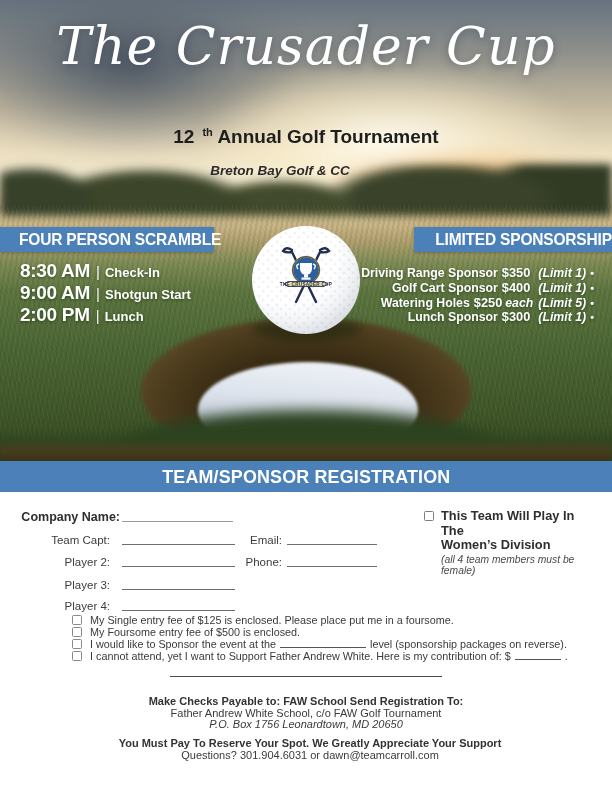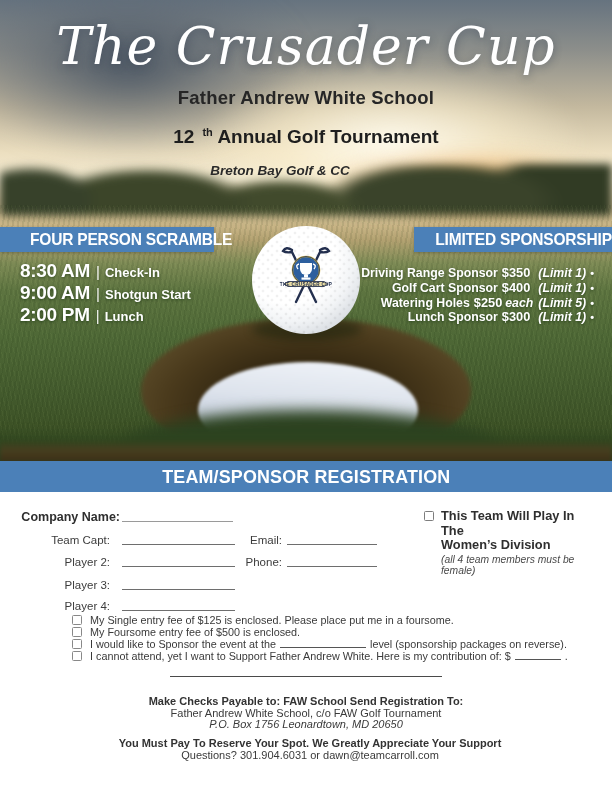--- a/index.html
+++ b/index.html
@@ -48,21 +48,21 @@
   .event-line sup { font-size:11px; vertical-align:super;margin-left:8px; }
   .date-line { position:absolute; left:0; top:148px; width:612px; text-align:center;
     font-size:14px; font-weight:600; color:#2a2a2a; }
   .venue-line { position:absolute; left:0; top:163px; width:560px; text-align:center;
     font-size:13.5px; font-weight:600; font-style:italic; color:#2a2a2a; }
 
   
   .banner { position:absolute; top:227px; height:25px; background:#4b80b8; color:#fff;
     font-weight:700; font-size:16.5px; line-height:25px; letter-spacing:-.2px;
     box-shadow:0 1px 3px rgba(0,0,0,.25); white-space:nowrap; }
-  .banner-left { left:0; width:214px; padding-left:30px; }
+  .banner-left { left:0; width:214px; padding-left:19px; }
   .banner-right { right:0; width:198px; text-align:right; }
   .banner .cond { display:inline-block; transform:scaleX(.94); }
   .banner-left .cond { transform-origin:left center; }
   .banner-right .cond { transform-origin:right center; }
 
   
   .sched { position:absolute; left:20px; top:260px; color:#fff; text-shadow:0 1px 3px rgba(0,30,0,.5); }
   .sched-row { height:22px; line-height:22px; white-space:nowrap; }
   .sched-row .time { font-size:19px; font-weight:700; letter-spacing:-.3px; }
   .sched-row .sep { font-size:15px; font-weight:300; margin:0 5px 0 6px; opacity:.95; }
@@ -129,21 +129,20 @@
     <div class="treeline"></div>
     <div class="grass-tex"></div>
     <div class="hole-outer"></div>
     <div class="hole-cup"></div>
     <div class="fg-arc"></div>
     <div class="fg-band"></div>
     <div class="dirt"></div>
   </div>
 
   <div class="script-title">The Crusader Cup</div>
-  <div class="school">Father Andrew White School</div>
   <div class="event-line"><span>12</span><sup>th</sup><span> Annual Golf Tournament</span></div>
   <div class="venue-line">Breton Bay Golf &amp; CC</div>
 
   <div class="banner banner-left"><span class="cond">FOUR PERSON SCRAMBLE</span></div>
   <div class="banner banner-right"><span class="cond">LIMITED SPONSORSHIP</span></div>
 
   <div class="sched">
     <div class="sched-row">
       <span class="time">8:30 AM</span><span class="sep">|</span><span class="slabel">Check-In</span>
     </div>

